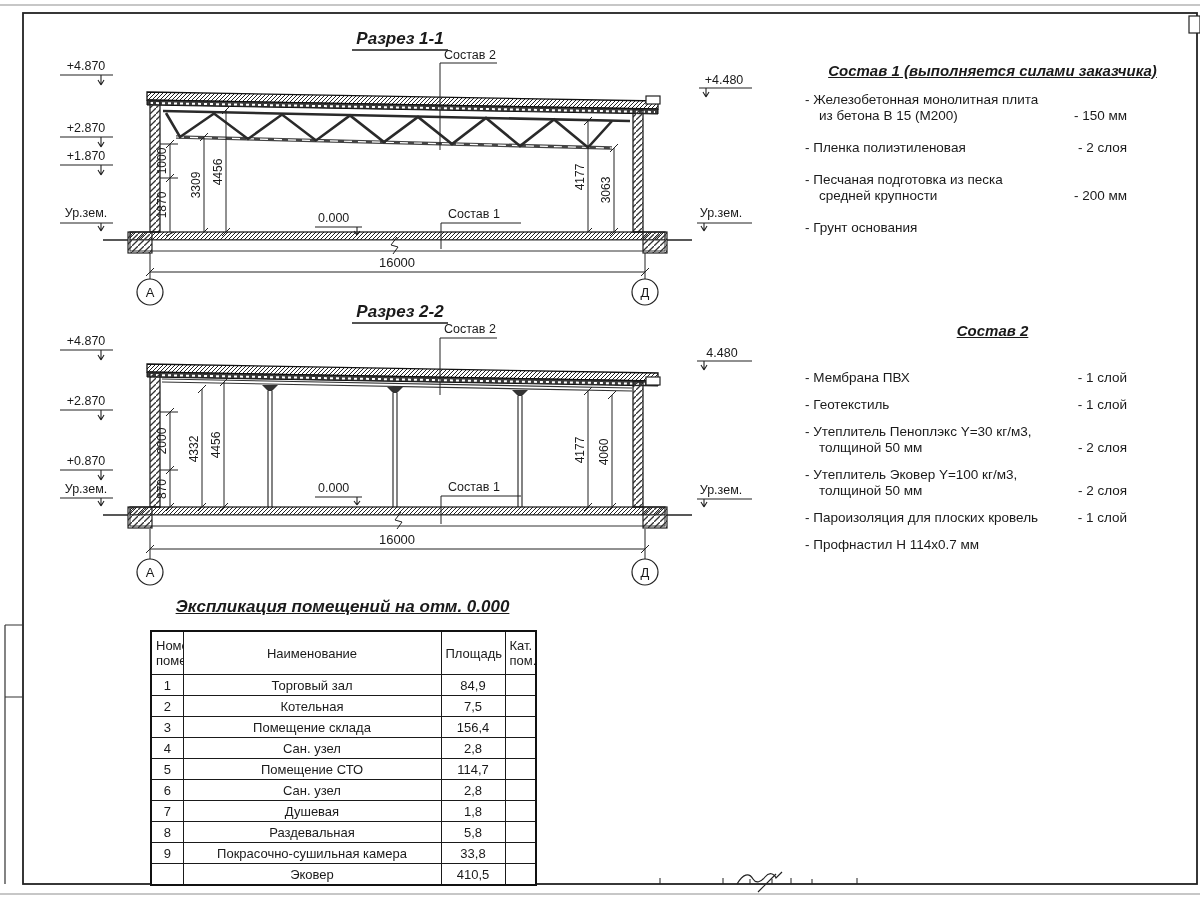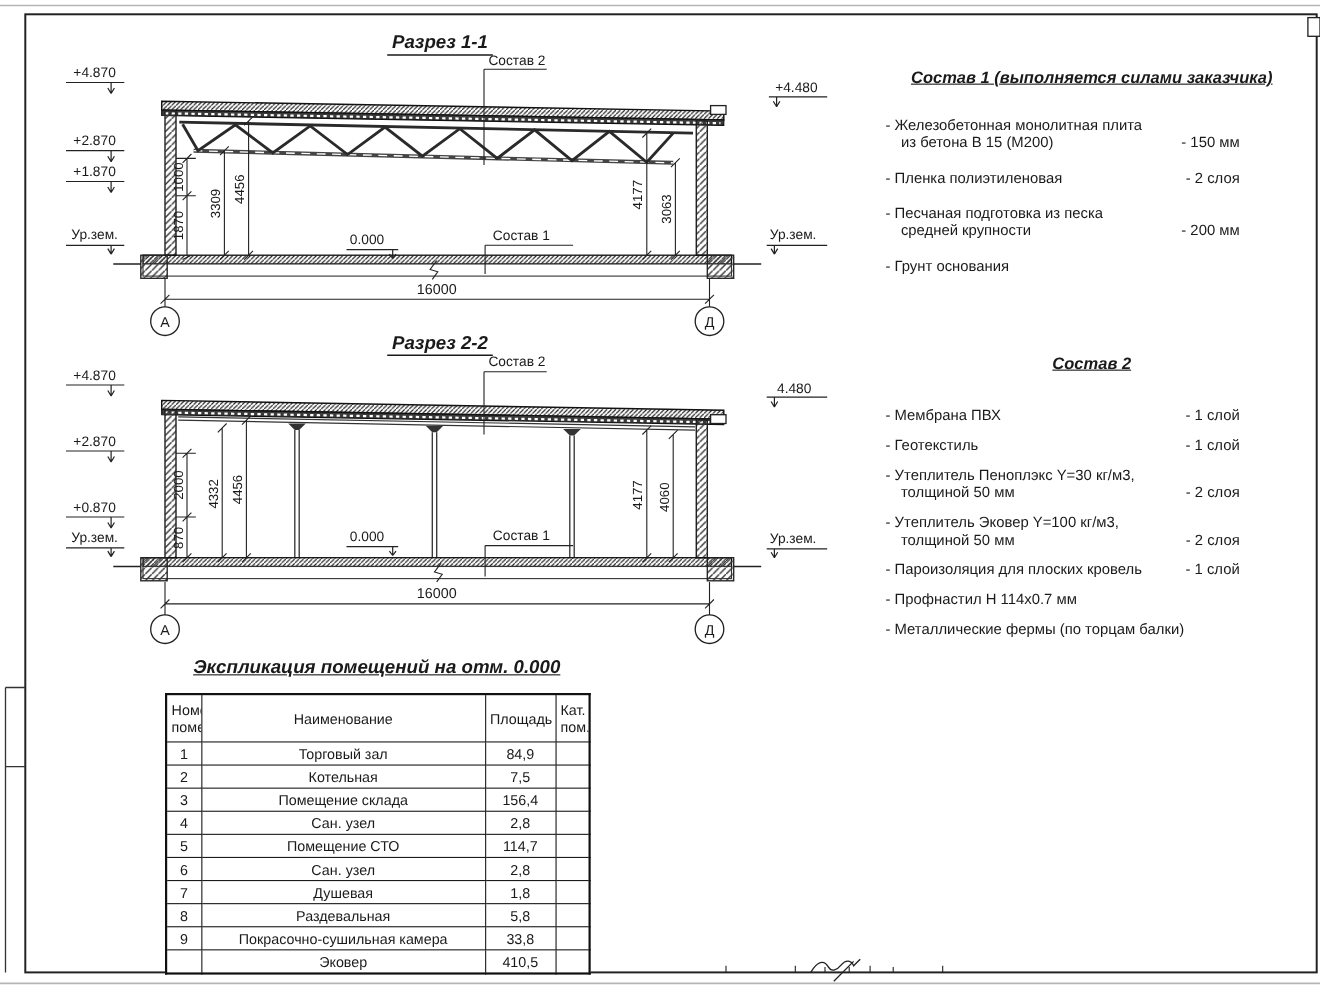--- a/index.html
+++ b/index.html
@@ -214,21 +214,21 @@
       <text x="397" y="544" font-size="13" text-anchor="middle">16000</text>
       <circle cx="150" cy="572" r="13" fill="#fff" stroke="#222" stroke-width="1.2"></circle>
       <text x="150" y="577" font-size="13" text-anchor="middle">А</text>
       <circle cx="645" cy="572" r="13" fill="#fff" stroke="#222" stroke-width="1.2"></circle>
       <text x="645" y="577" font-size="13" text-anchor="middle">Д</text>
     </g>
   </g>
 </svg>
 
 <div class="abs panel-title" style="left:805px;top:62px;width:375px;">Состав 1 (выполняется силами заказчика)</div>
-<div class="abs items" style="left:805px;top:106px;width:322px;">
+<div class="abs items" style="left:805px;top:92px;width:322px;">
   <div class="item" style="margin-bottom:16px;">
     <span class="nm">- Железобетонная  монолитная плита
 из бетона В 15 (М200)</span>
     <span class="val">- 150 мм</span>
   </div>
   <div class="item" style="margin-bottom:16px;">
     <span class="nm">- Пленка полиэтиленовая</span>
     <span class="val">- 2 слоя</span>
   </div>
   <div class="item" style="margin-bottom:16px;">
@@ -261,24 +261,20 @@
     <span class="nm">- Утеплитель Эковер Y=100 кг/м3,
 толщиной 50 мм</span>
     <span class="val">- 2 слоя</span>
   </div>
   <div class="item" style="margin-bottom:11px;">
     <span class="nm">- Пароизоляция для плоских кровель</span>
     <span class="val">- 1 слой</span>
   </div>
   <div class="item" style="margin-bottom:11px;">
     <span class="nm">- Профнастил Н 114х0.7 мм</span>
-    <span class="val"></span>
-  </div>
-  <div class="item">
-    <span class="nm">- Металлические фермы (по торцам балки)</span>
     <span class="val"></span>
   </div>
 </div>
 
 <div class="abs expl-title" style="left:150px;top:597px;width:385px;">Экспликация помещений на отм. 0.000</div>
 <table class="expl abs" style="left:150px;top:630px;width:385px;">
   <colgroup>
       <col style="width:32px">
       <col style="width:258px">
       <col style="width:64px">

